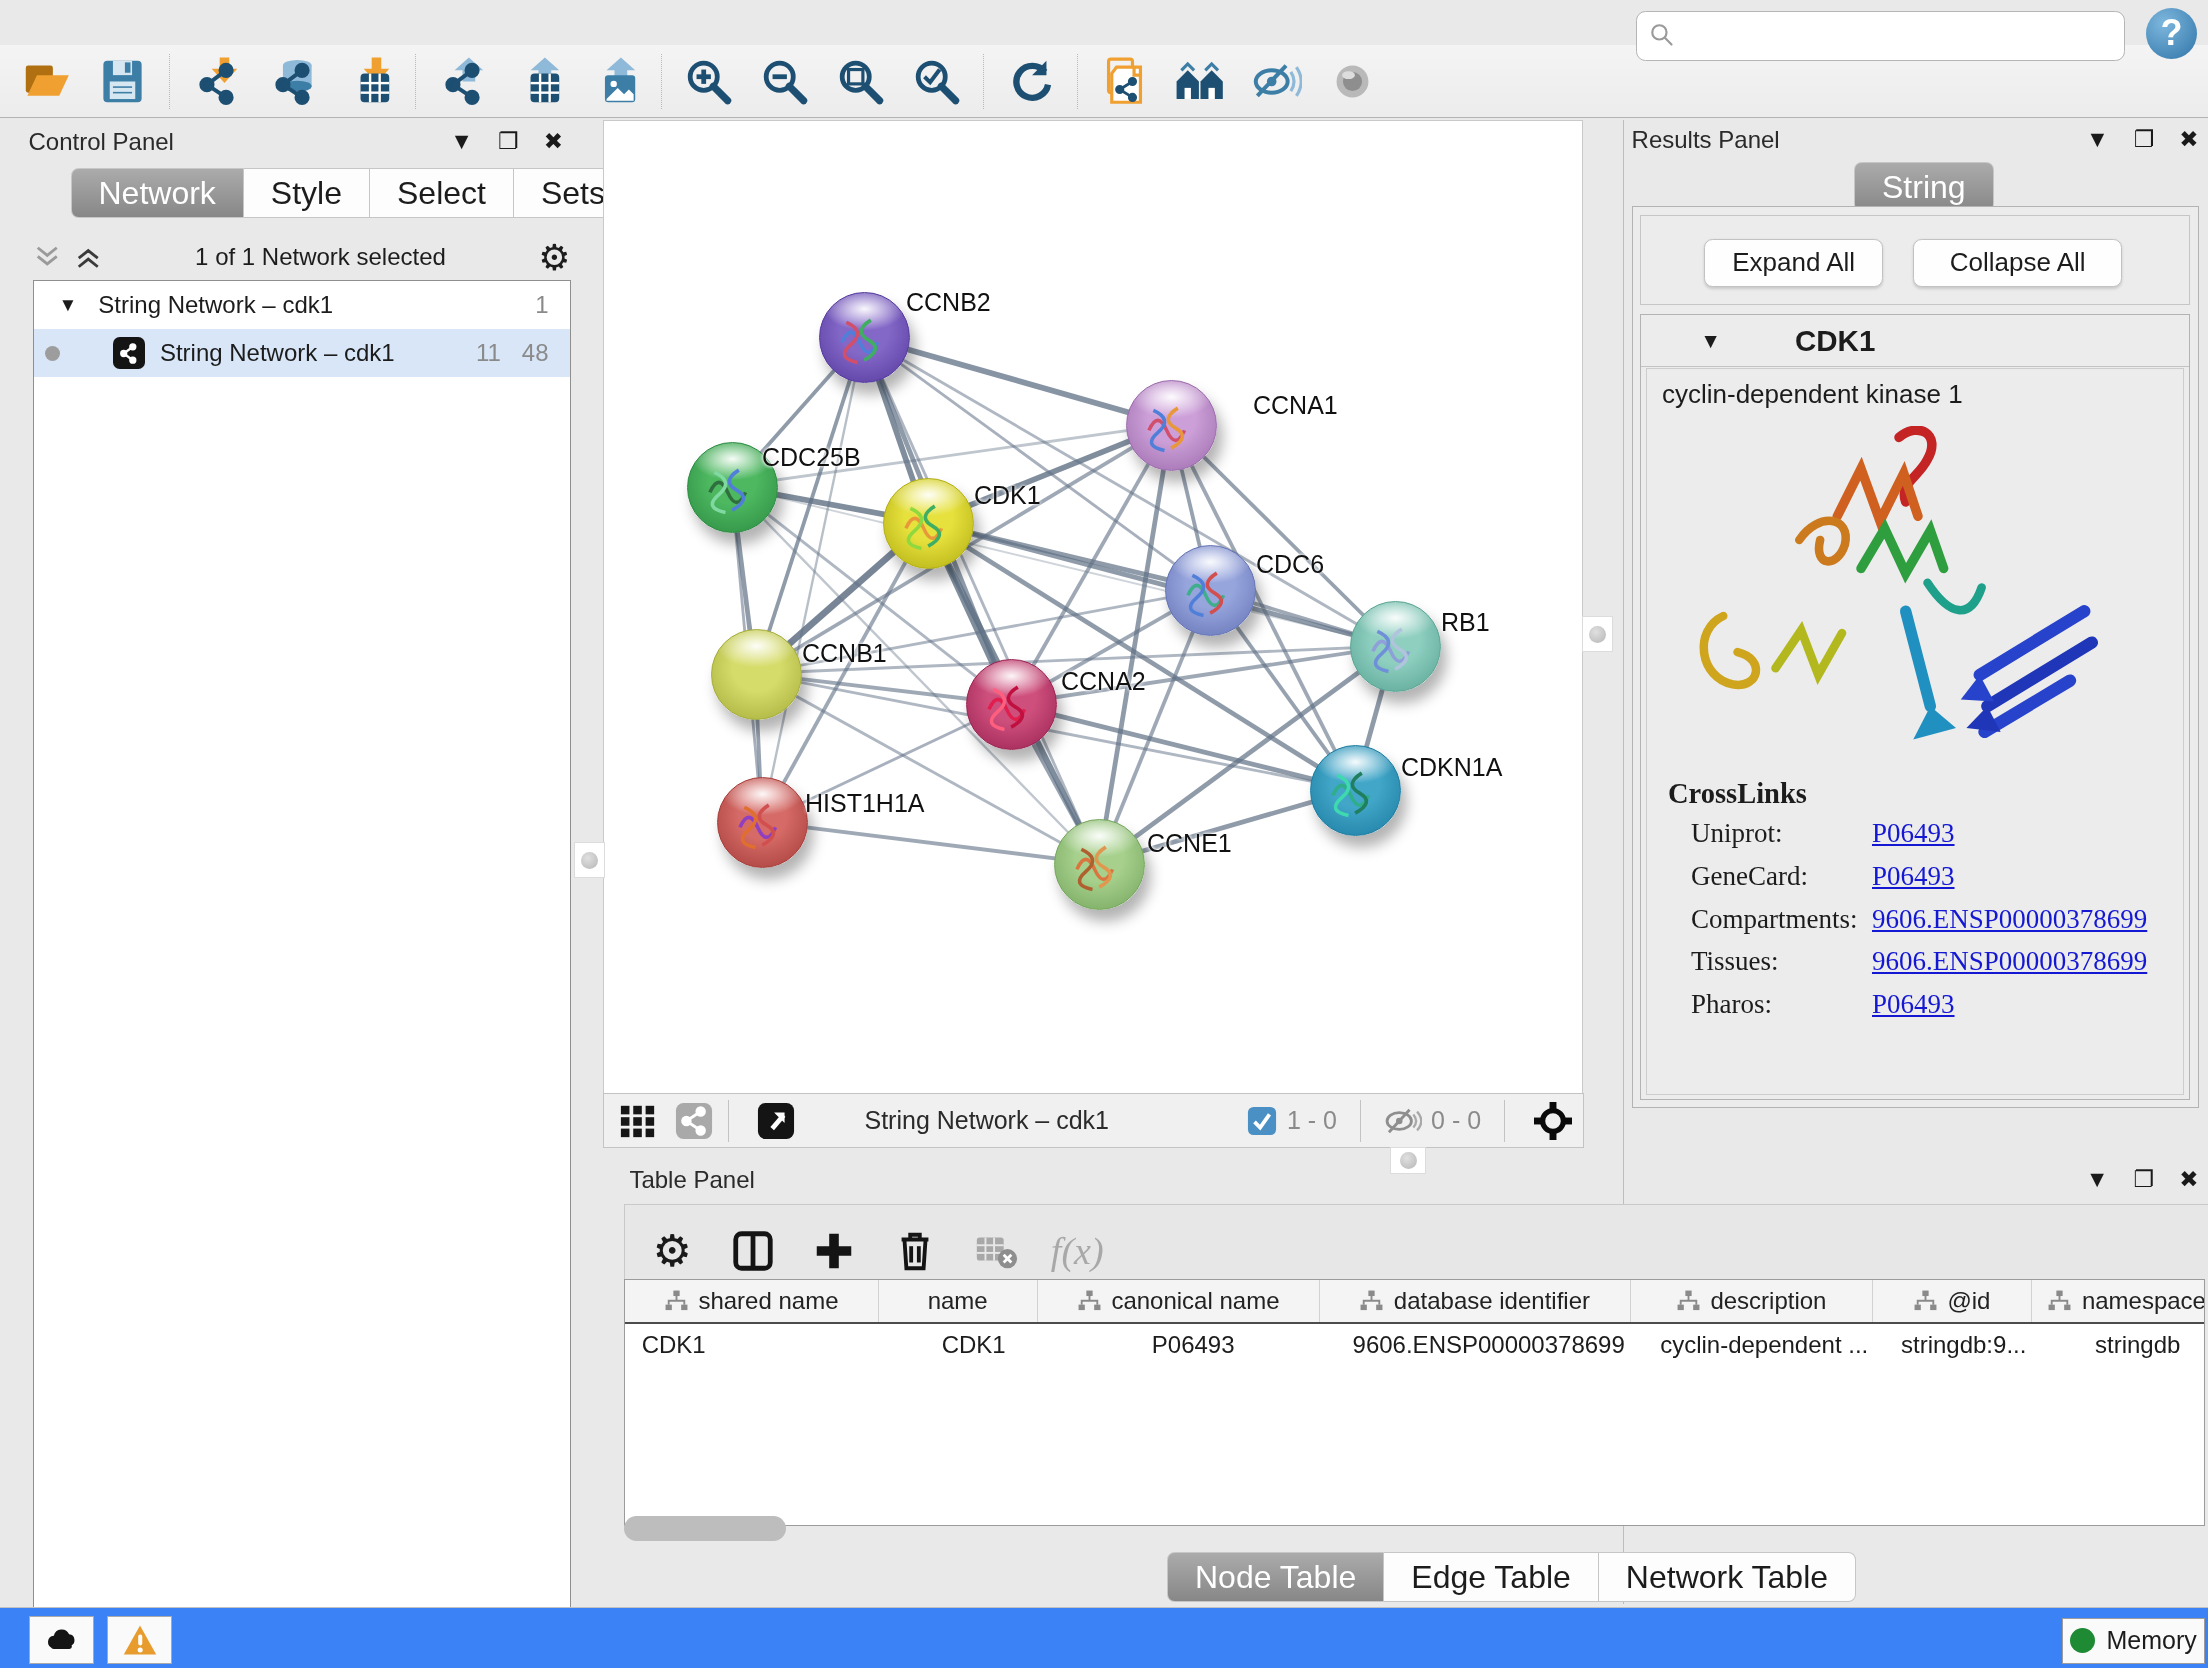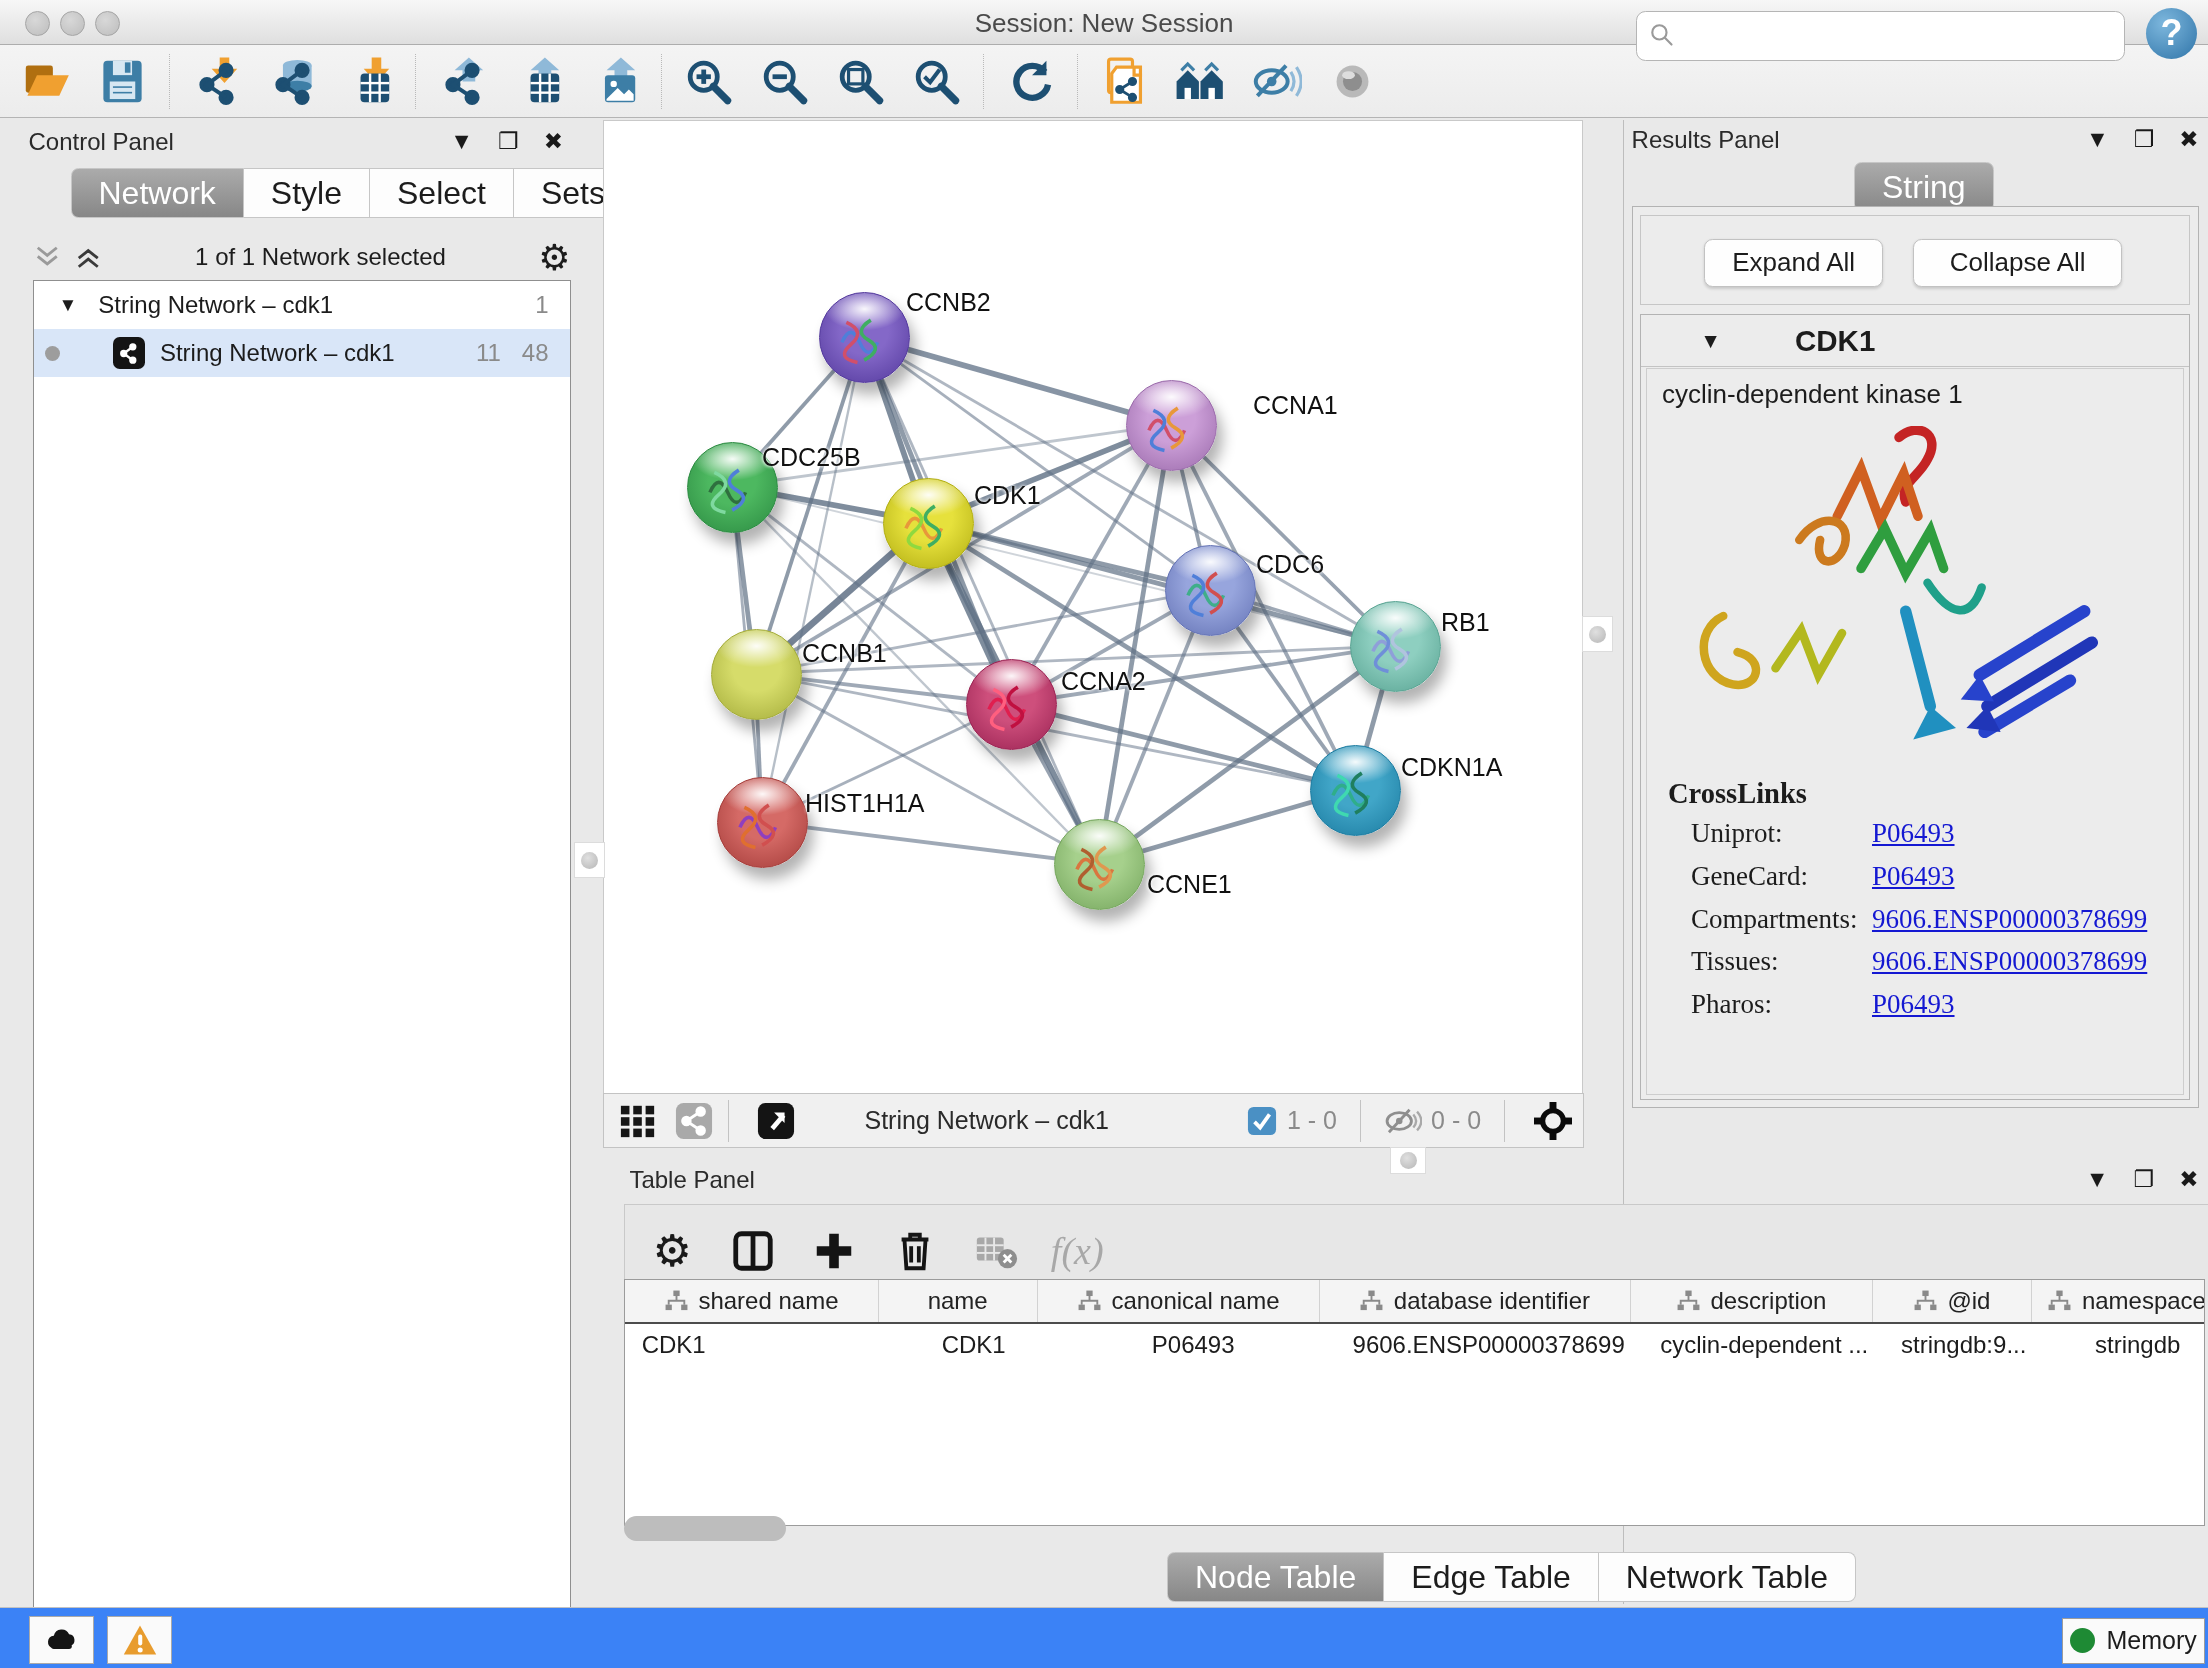--- a/index.html
+++ b/index.html
@@ -132,26 +132,20 @@
   #memory-btn{position:absolute;left:2062px;top:9.5px;width:141px;height:44px;background:#fafafa;
       border:1px solid #9c9c9c;display:flex;align-items:center;justify-content:center;gap:11.4px;
       font-size:25px;cursor:pointer;}
   #memory-dot{width:25px;height:25px;border-radius:50%;background:#1e8a34;}
 </style>
 </head>
 <body>
 
 <div id="app">
 
-  <div id="titlebar" class="abs">
-    <span class="tl" style="left:25px"></span>
-    <span class="tl" style="left:60px"></span>
-    <span class="tl" style="left:95px"></span>
-    <div id="win-title">Session: New Session</div>
-  </div>
 
   <div id="toolbar" class="abs">
       <span class="tb-group">
         <span class="tb-btn">
           <svg viewBox="0 0 64 64">
             <rect x="6" y="12" width="34" height="34" rx="3" fill="#b06f10"></rect>
             <path d="M8 50 L20 24 H60 L48 50 Z" fill="#f0a030"></path>
           </svg>
         </span>
         <span class="tb-btn">
@@ -515,21 +509,21 @@
           </svg>
         </div>
         <div class="net-label" style="left: 201px; top: 668px;">HIST1H1A</div>
         <div class="net-node" style="left: 450px; top: 698px; width: 89px; height: 89px; background: radial-gradient(60% 32% at 50% 18%, rgba(255, 255, 255, 0.95), rgba(255, 255, 255, 0) 75%), radial-gradient(circle at 50% 42%, rgb(166, 208, 140) 35%, rgb(116, 165, 92) 98%); border: 1px solid rgb(116, 165, 92);">
           <svg viewBox="0 0 56 56">
             <path d="M8 30 q8 -18 16 0 q8 18 16 0" fill="none" stroke="#d9763f" stroke-width="3.2"></path>
             <path d="M12 12 q18 8 4 20 q-14 12 6 16" fill="none" stroke="#b05f2f" stroke-width="3.2"></path>
             <path d="M34 10 q-16 10 -2 18 q14 8 -4 18" fill="none" stroke="#e0984f" stroke-width="3.2"></path>
           </svg>
         </div>
-        <div class="net-label" style="left: 543px; top: 749px;">CCNE1</div>
+        <div class="net-label" style="left: 543px; top: 708px;">CCNE1</div>
       </div>
   </div>
 
   <div id="net-toolbar" class="abs">
     <span class="nt-icon">
       <svg viewBox="0 0 40 40">
           <g fill="#161616">
         <rect x="2" y="4" width="9" height="9"></rect>
             <rect x="15" y="4" width="9" height="9"></rect>
             <rect x="28" y="4" width="9" height="9"></rect>

